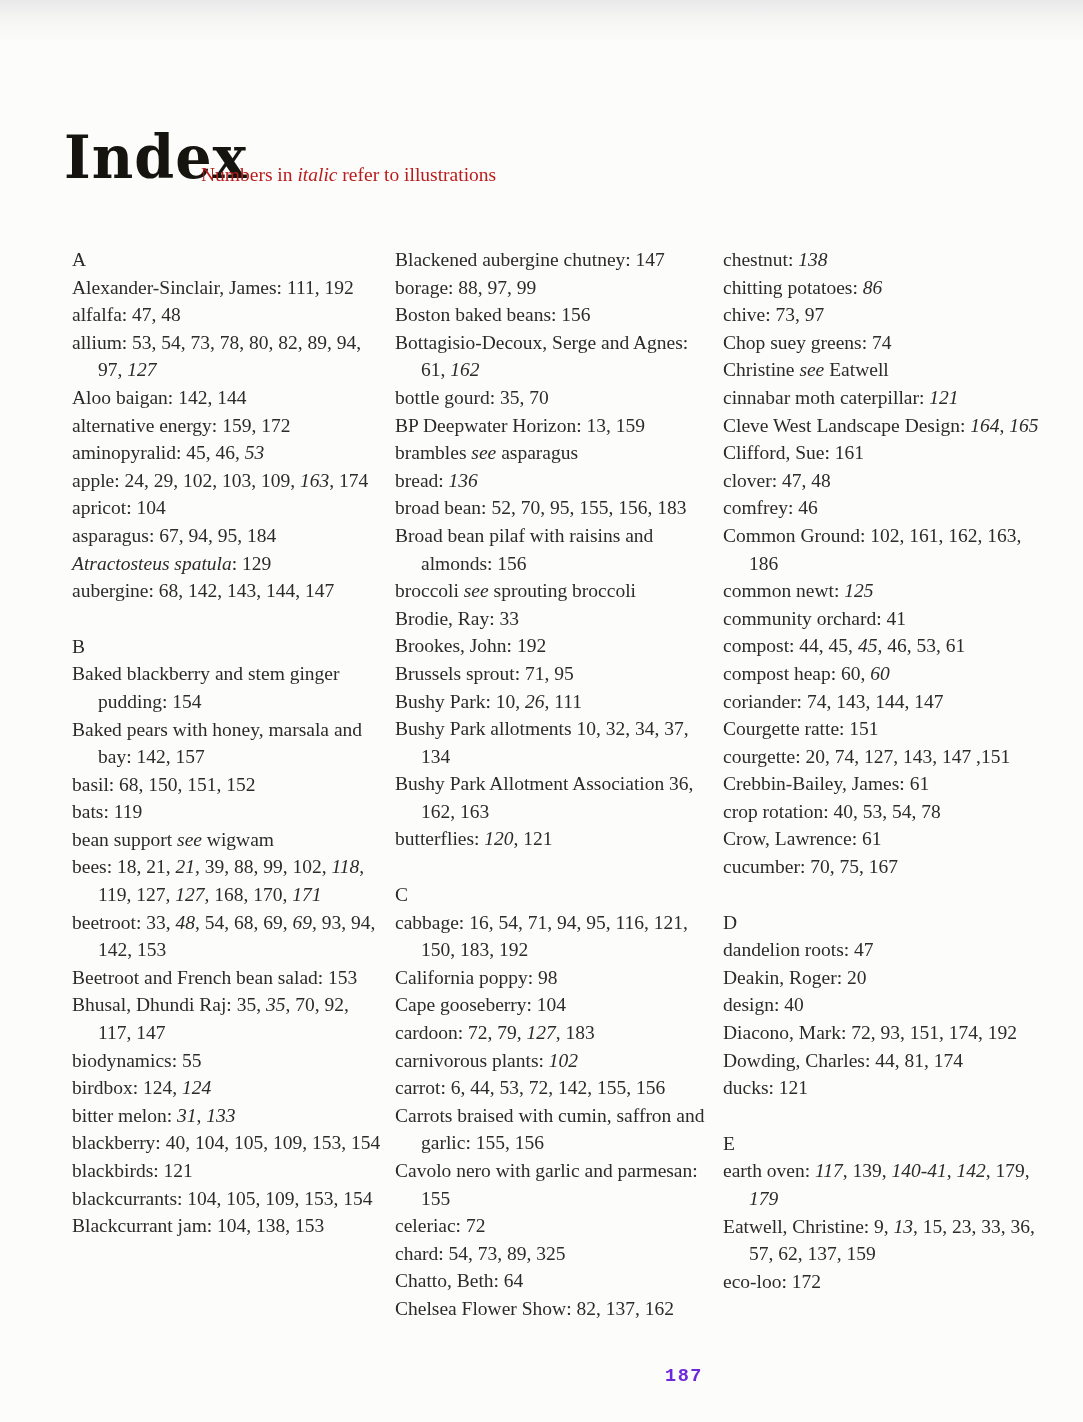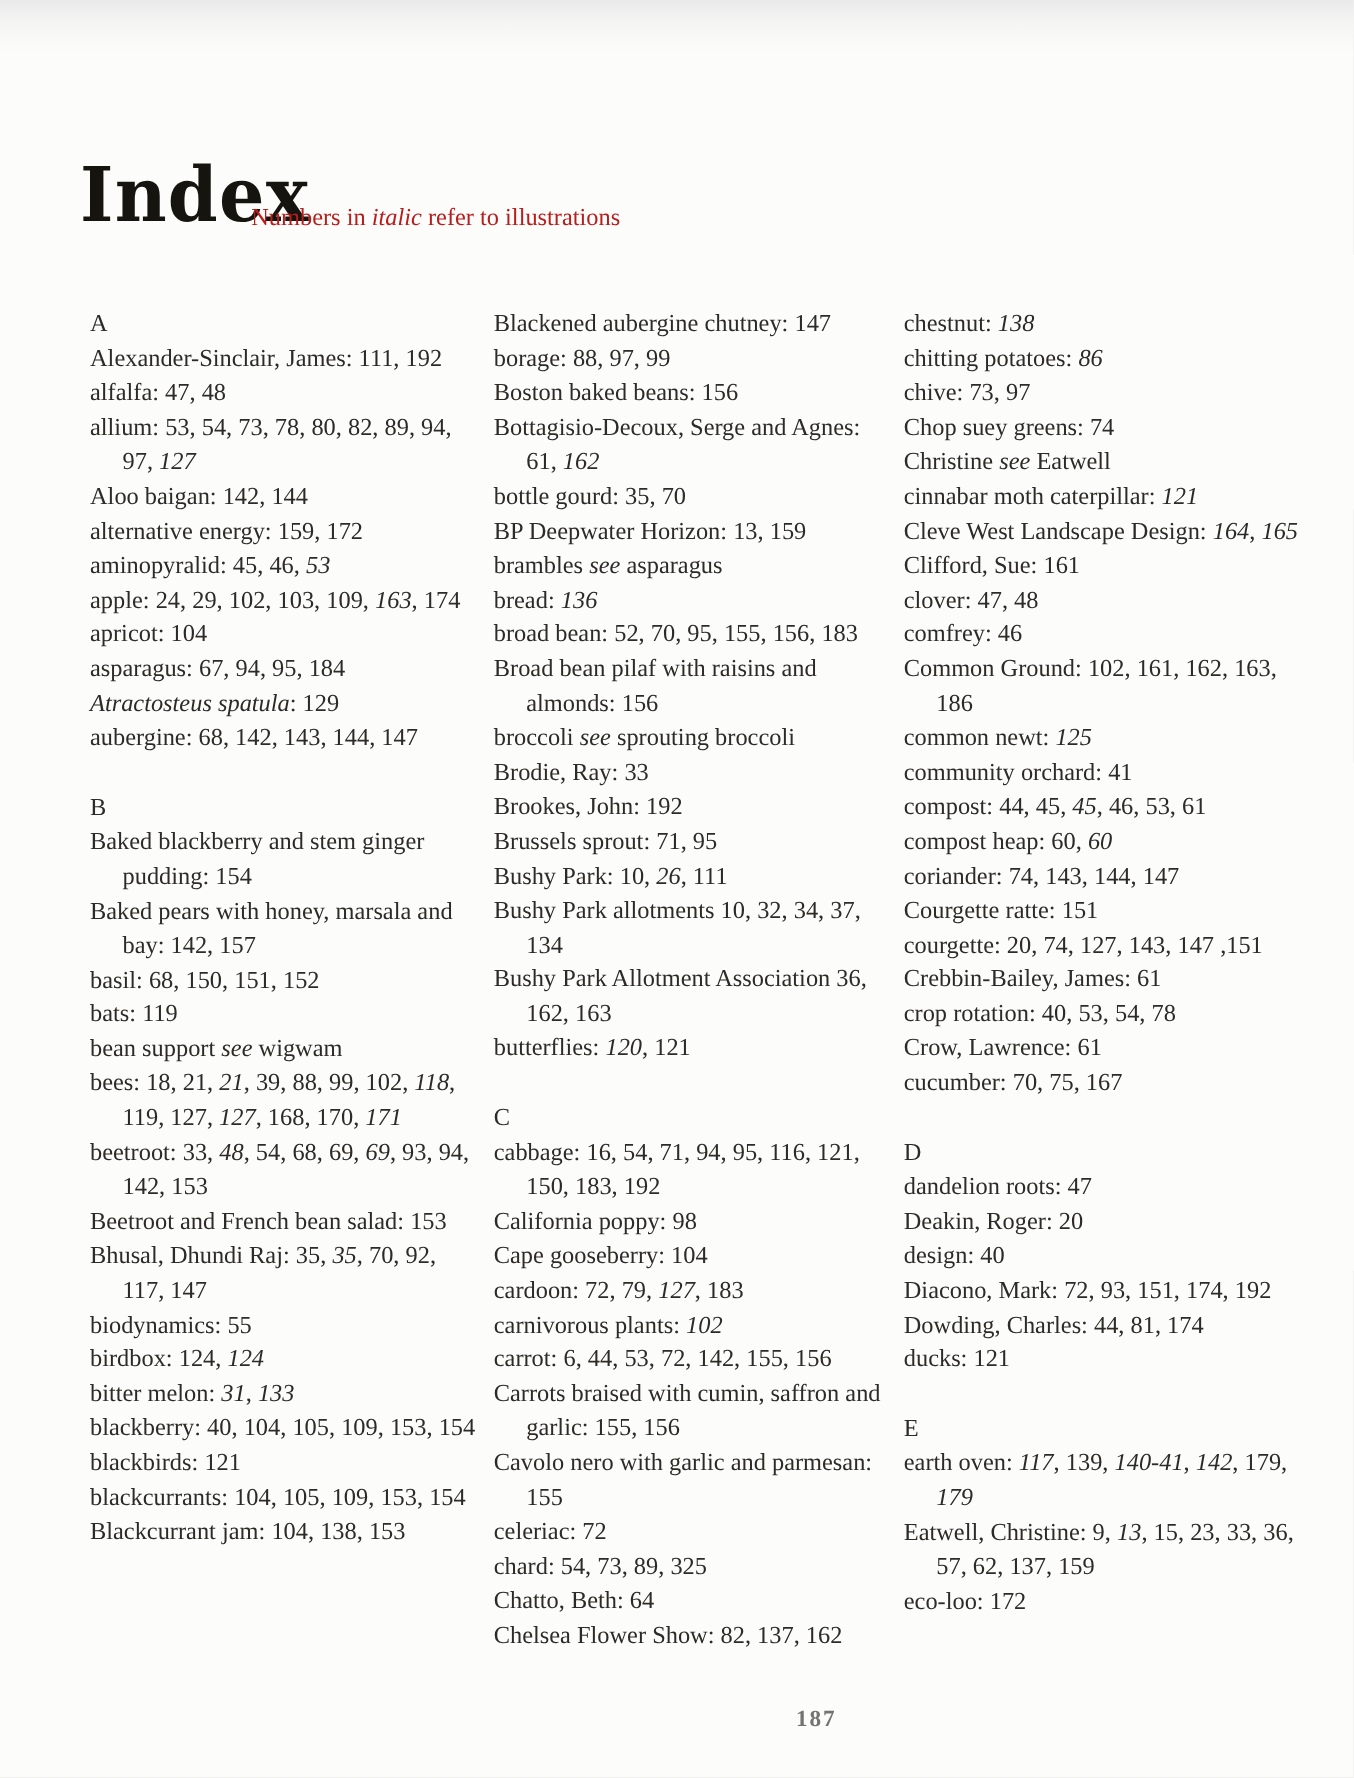--- a/index.html
+++ b/index.html
@@ -55,27 +55,27 @@
   .section-letter { }
   .section-letter:not(:first-child) { margin-top: 28px; }
   .entry {
     padding-left: 26px;
     text-indent: -26px;
   }
   .it { font-style: italic; }
   .folio {
     position: absolute;
     top: 1366px;
-    left: 653px;
+    left: 684px;
     transform: translateX(-50%);
-    font-family: Liberation Serif, serif;
+    font-family: Liberation Mono, monospace;
     font-weight: bold;
     font-size: 18.5px;
     letter-spacing: 1.5px;
-    color: #737373;
+    color: #6d28d9;
   }
 </style>
 </head>
 <body>
 
 <div class="page">
   <div class="scan-top"></div>
 
   <h1 class="title">Index</h1>
 

